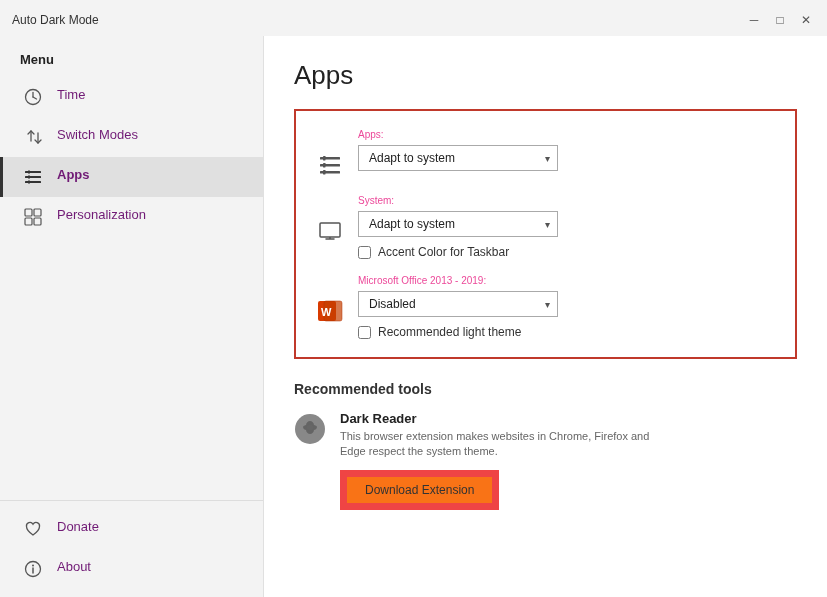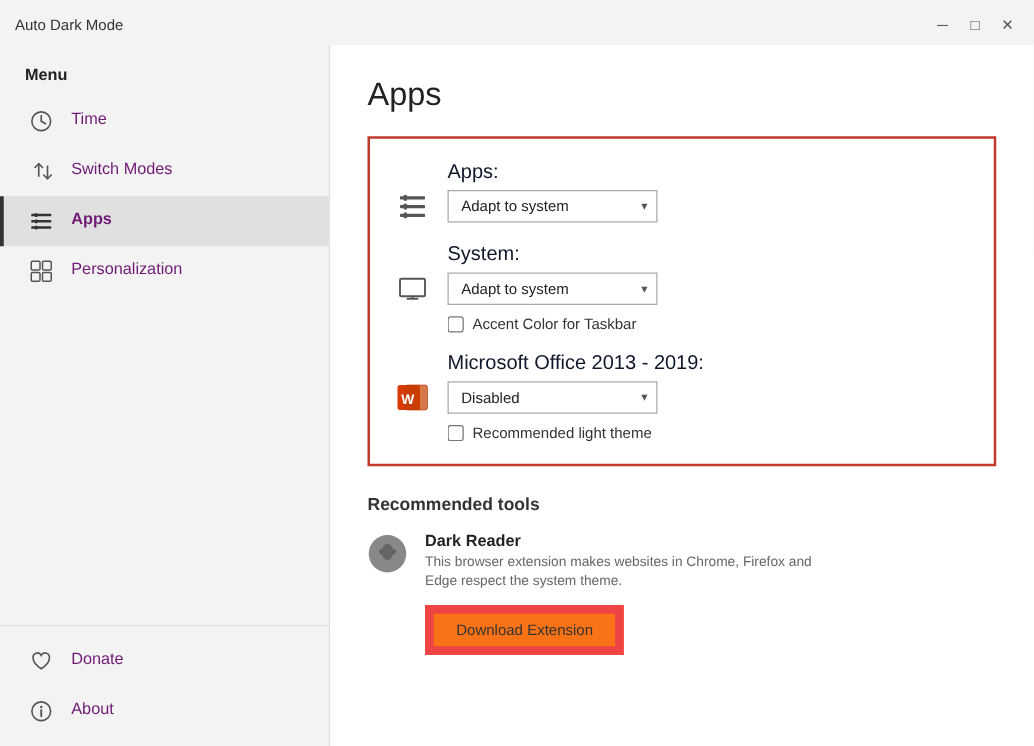--- a/index.html
+++ b/index.html
@@ -131,27 +131,27 @@
       display: flex;
       align-items: center;
       justify-content: center;
       flex-shrink: 0;
       margin-top: 22px;
     }
     .setting-controls {
       flex: 1;
     }
     .setting-label {
-      font-size: 16px;
-      color: #0f172a;
+      font-size: 10px;
+      color: #ec4899;
       margin-bottom: 5px;
     }
     .select-wrapper {
       position: relative;
-      width: 168px;
+      width: 200px;
     }
     .select-wrapper select {
       width: 100%;
       padding: 5px 30px 5px 10px;
       border: 1px solid #aaa;
       background: white;
       font-size: 12px;
       color: #222;
       appearance: none;
       -webkit-appearance: none;

